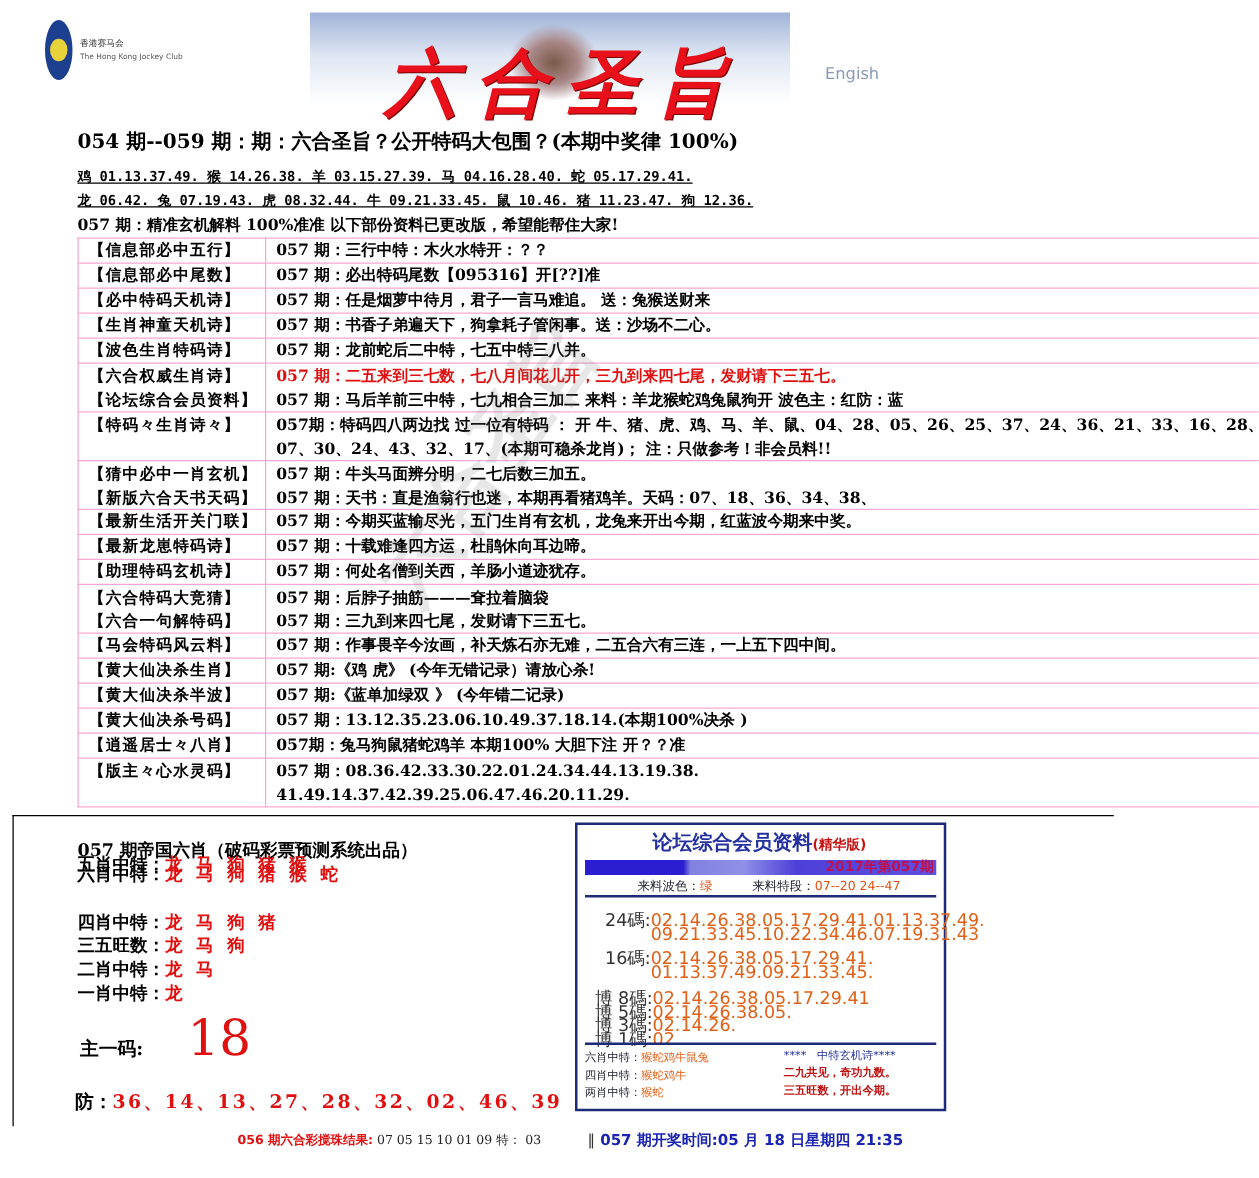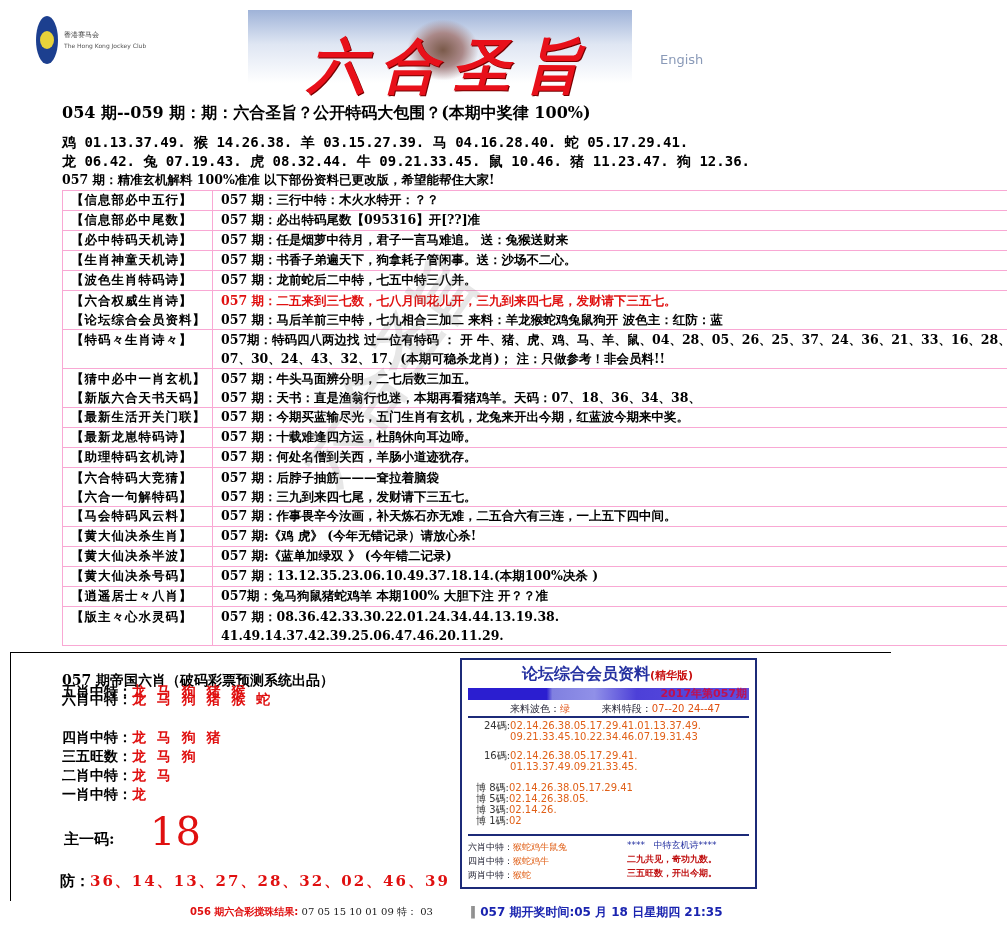--- a/index.html
+++ b/index.html
@@ -9,21 +9,21 @@
   .logo { left:36px; top:16px; width:110px; height:50px; }
   .logo-disc { position:absolute; left:0; top:0; width:22px; height:48px; border-radius:50%; background:#1c3f8f; }
   .logo-disc::after { content:""; position:absolute; left:4px; top:15px; width:14px; height:18px; border-radius:50%; background:#e7d23a; }
   .logo-text1 { position:absolute; left:28px; top:14px; font-size:7px; color:#333; font-family:"DejaVu Sans",sans-serif; }
   .logo-text2 { position:absolute; left:28px; top:26px; font-size:6px; color:#555; font-family:"DejaVu Sans",sans-serif; white-space:nowrap; }
   .banner { left:248px; top:10px; width:384px; height:86px; background:linear-gradient(180deg,#9fb3d8 0%,#dfe6f3 40%,#fff 85%); }
   .banner-horse { position:absolute; left:160px; top:10px; width:70px; height:60px; background:radial-gradient(ellipse at center,#7a5a4a 0%,#a88 40%,rgba(255,255,255,0) 72%); }
   .banner-title { position:absolute; left:60px; top:18px; font-size:58px; font-style:italic; font-weight:bold; color:#e8101a; letter-spacing:14px; font-family:"DejaVu Serif",serif; text-shadow:1px 1px 0 #700; white-space:nowrap; }
   .english { left:660px; top:52px; font-size:13px; color:#8a9ab8; font-family:"DejaVu Sans",sans-serif; }
   .headline { left:62px; top:103px; font-size:16px; font-weight:bold; white-space:nowrap; }
-  .zline { left:62px; font-size:14px; font-weight:bold; white-space:nowrap; font-family:"DejaVu Sans Mono",monospace; }
+  .zline { left:62px; font-size:11px; font-weight:bold; white-space:nowrap; font-family:"DejaVu Sans Mono",monospace;text-decoration:underline; }
   .intro { left:62px; top:172px; font-size:12.5px; font-weight:bold; white-space:nowrap; }
   
   table.main { position:absolute; left:62px; top:190px; width:945px; border-collapse:collapse; font-size:12.5px; font-weight:bold; }
   table.main td { border:1px solid #f9a8d4; padding:0 6px; height:19px; white-space:nowrap; vertical-align:middle; }
   table.main td.l { width:144px; padding-left:8px; letter-spacing:1px; }
   table.main td.r { padding-left:8px; }
   table.main tr.dbl td { height:38px; }
   .sub { display:block; line-height:19px; }
   .red { color:#e01010; }
   
@@ -37,21 +37,21 @@
   .fang .v { color:#e01010; letter-spacing:2px; }
   
   .forum { left:460px; top:658px; width:293px; height:227px; border:2px solid #1c2a78; background:#fff; font-family:"DejaVu Sans",sans-serif; }
   .forum-title { position:absolute; left:60px; top:4px; font-size:16px; font-weight:bold; color:#2430a0; white-space:nowrap;text-align:center; }
   .forum-title .ed { font-size:11px; color:#c81010; }
   .forum-bar { position:absolute; left:6px; top:28px; width:281px; height:12px; background:linear-gradient(90deg,#2b1ed0 0%,#2b1ed0 28%,#8080e0 30%,#9090e8 45%,#4d40d8 60%,#5d50e0 100%); }
   .forum-year { position:absolute; right:8px; top:26px; font-size:11px; font-weight:bold; color:#c01050; }
   .forum-wave { position:absolute; left:48px; top:42px; font-size:10px; color:#223; white-space:nowrap; }
   .forum-wave .o { color:#e05010; }
   .forum-hr { position:absolute; left:6px; width:281px; height:2px; background:#1c2a78; }
-  .forum-lines { position:absolute; left:22px; font-size:10px; color:#333; white-space:nowrap; line-height:11px; }
+  .forum-lines { position:absolute; left:22px; font-size:14px; color:#333; white-space:nowrap; line-height:11px;margin-top:12px; }
   .forum-lines .o { color:#e06018; }
   .forum-bottom { position:absolute; left:6px; top:180px; font-size:9px; line-height:14px; color:#223; white-space:nowrap; }
   .forum-bottom .o { color:#e06018; }
   .forum-poem { position:absolute; left:165px; top:178px; font-size:9px; line-height:14px; white-space:nowrap; }
   .forum-poem .stars { color:#2430a0; }
   .forum-poem .rp { color:#c01010; font-weight:bold; }
   
   .result { left:190px; top:905px; font-size:10px; white-space:nowrap; font-family:"DejaVu Sans",sans-serif; }
   .result .lbl { color:#e01010; font-weight:bold; }
   .result .nums { color:#222; font-family:"DejaVu Serif",serif; }

